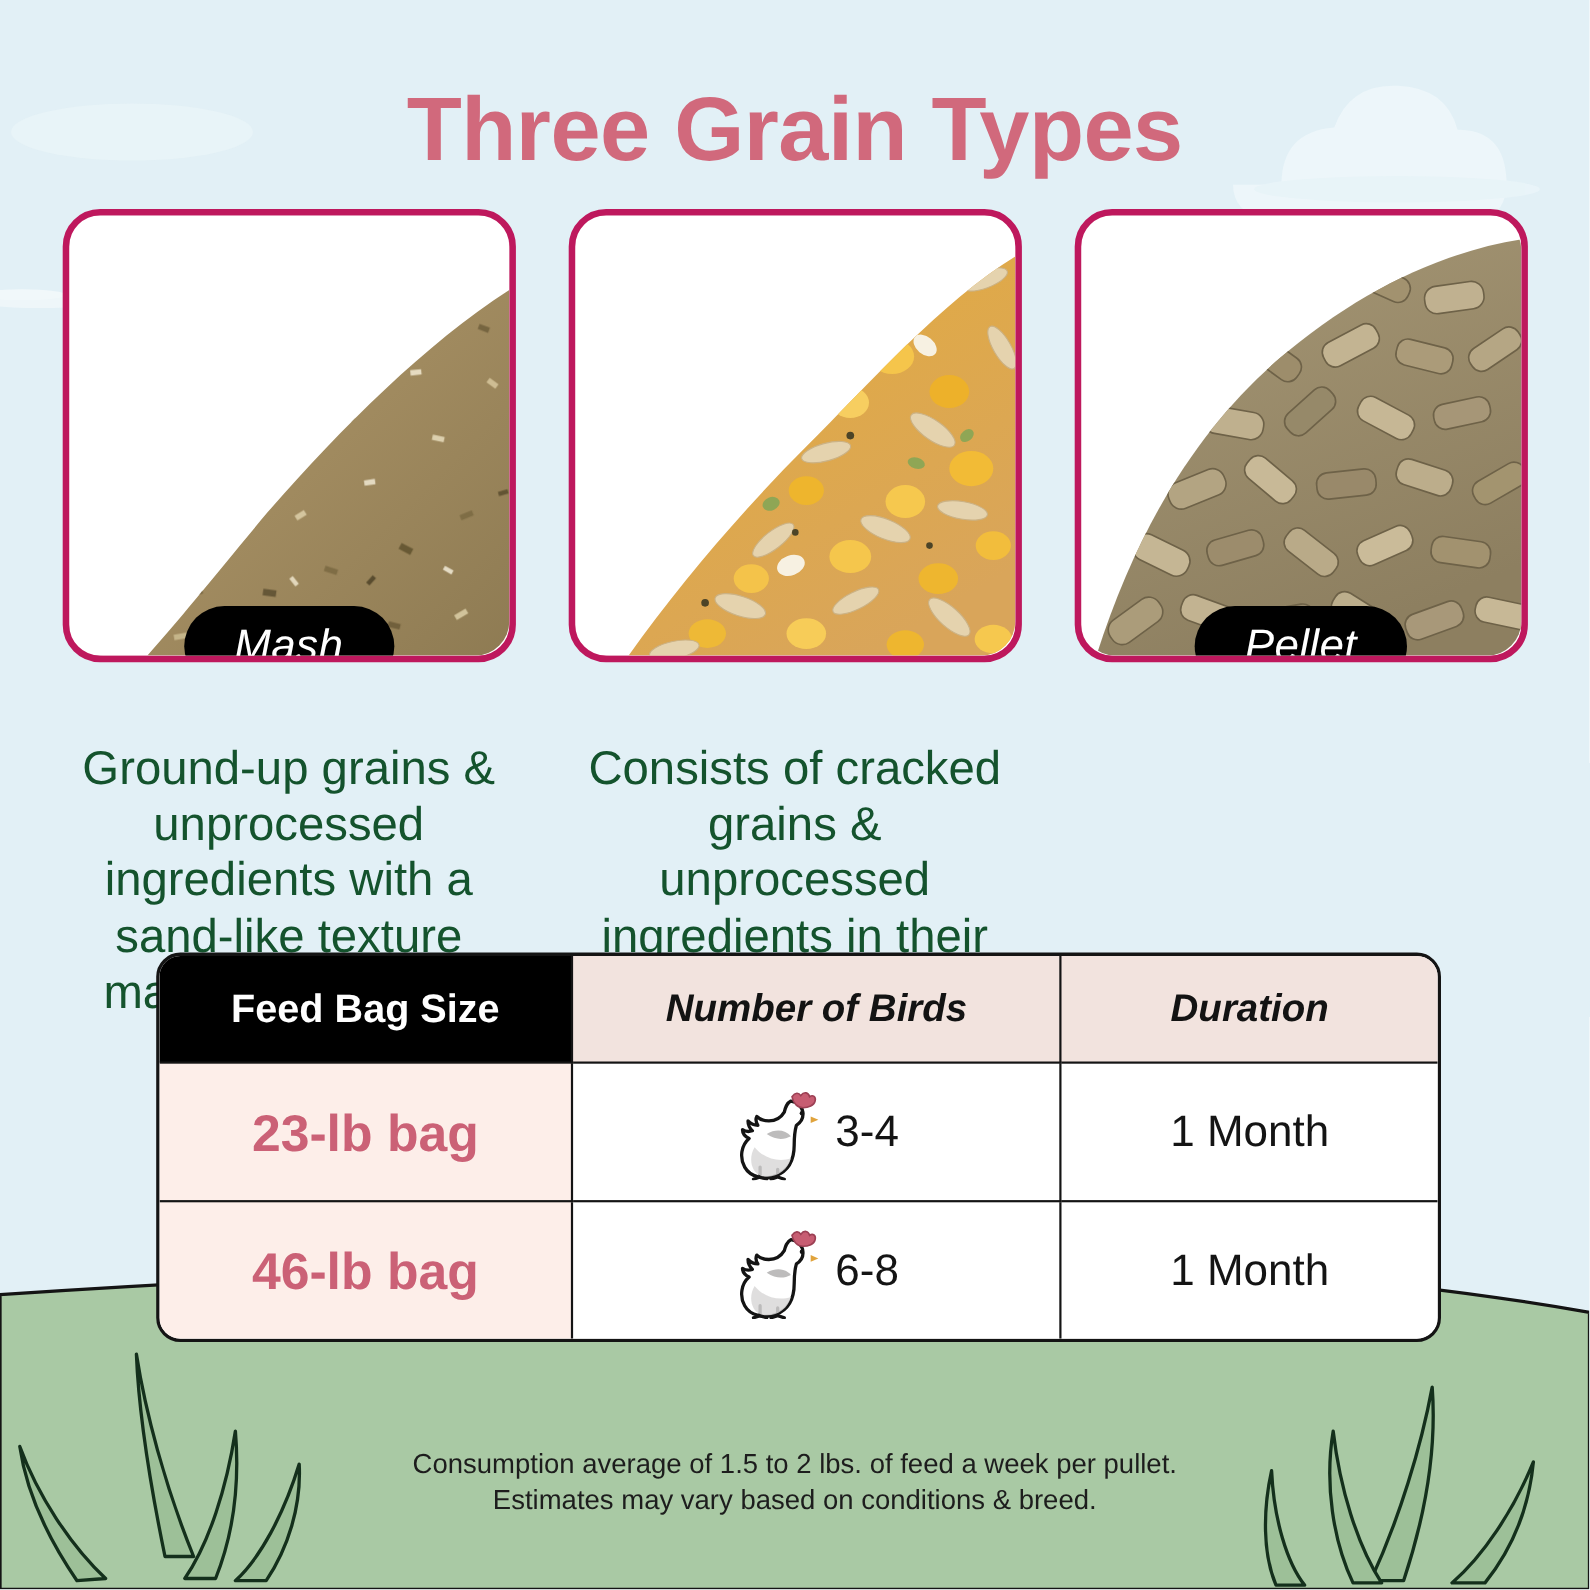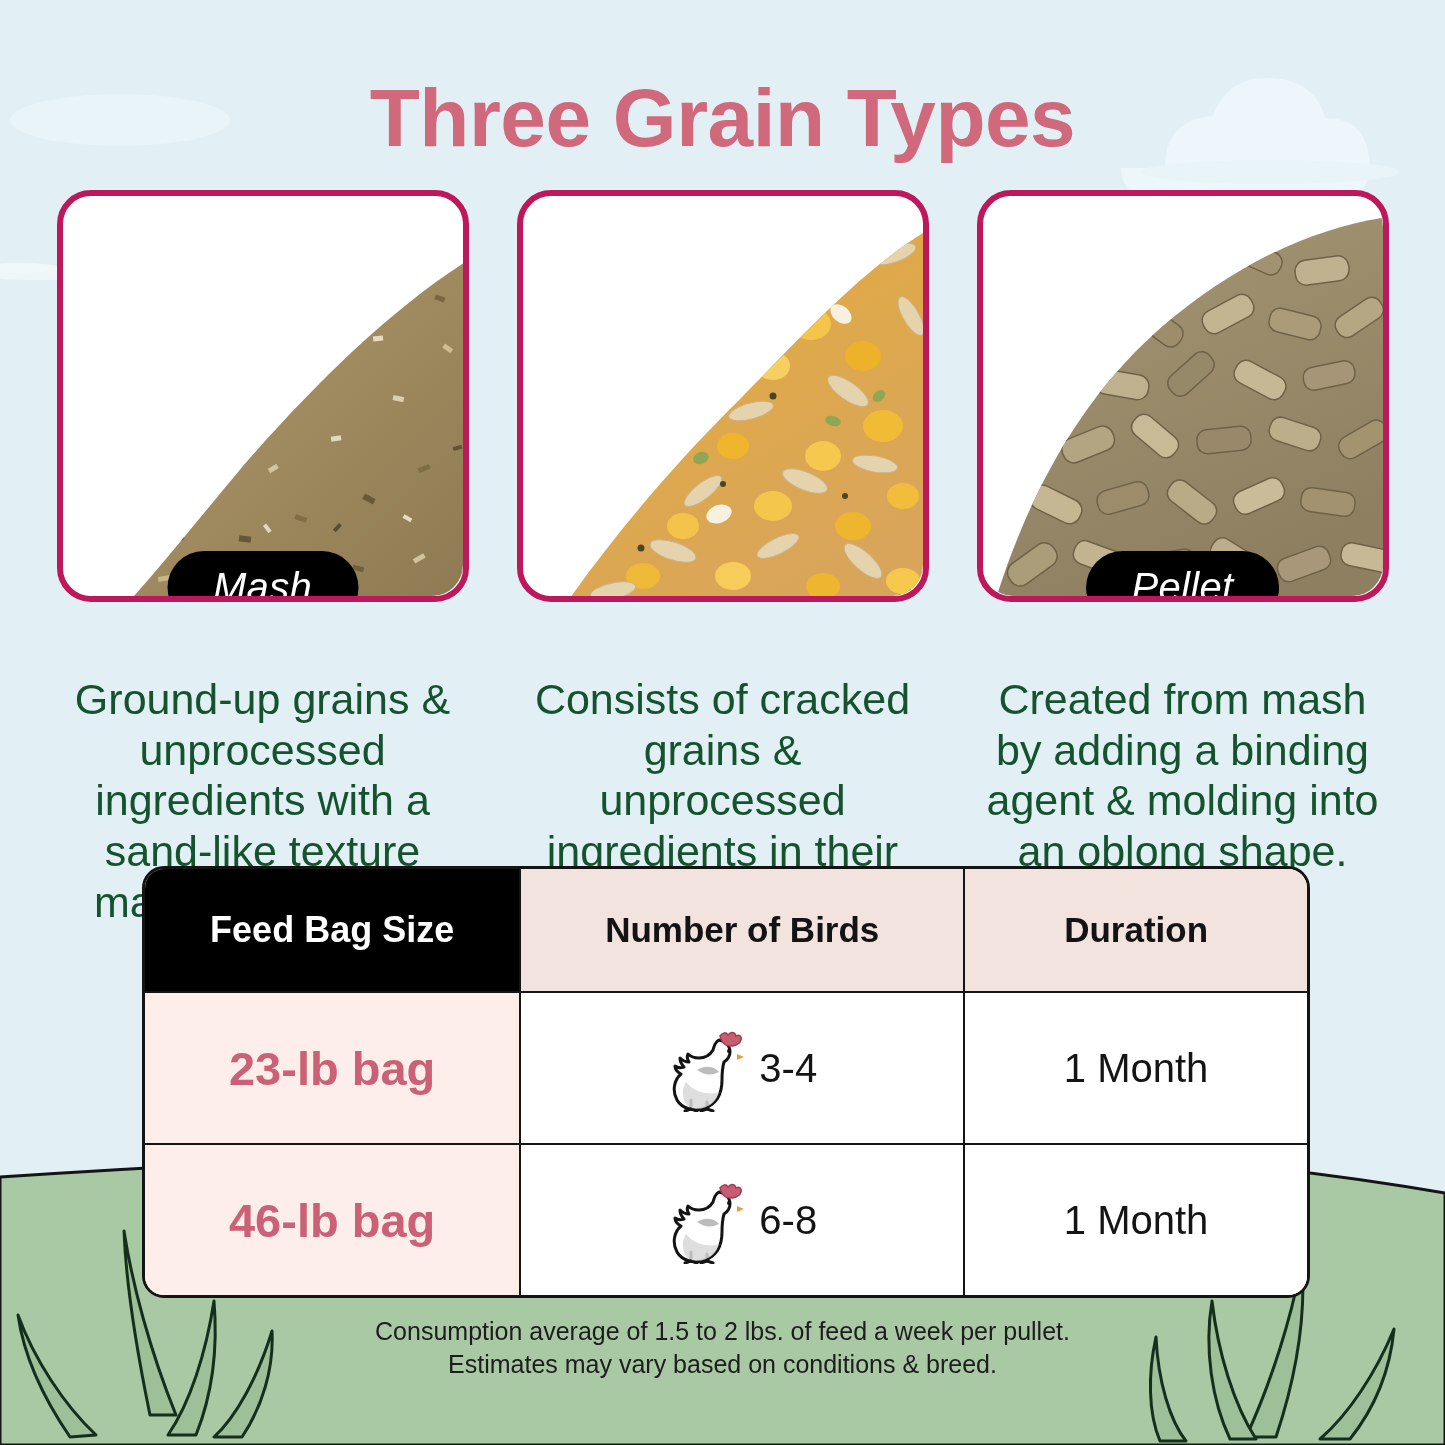--- a/index.html
+++ b/index.html
@@ -123,21 +123,21 @@
   }
   table.feed-table col.c1 { width: 32.3%; }
   table.feed-table col.c2 { width: 38.2%; }
   table.feed-table col.c3 { width: 29.5%; }
 
   table.feed-table th, table.feed-table td {
     border-right: 2px solid #141414;
     border-bottom: 2px solid #141414;
     text-align: center;
     vertical-align: middle;
-    padding: 17px;
+    padding: 4px;
   }
   table.feed-table th:last-child, table.feed-table td:last-child {
     border-right: none;
   }
   table.feed-table tr:last-child td {
     border-bottom: none;
   }
 
   th.h-dark {
     background: #000000;
@@ -146,20 +146,21 @@
     font-weight: 700;
     height: 88px;
     border-right: 2px solid #141414;
   }
   th.h-light {
     background: #f2e3de;
     color: #131313;
     font-size: 35px;
     font-weight: 700;
     height: 88px;
+    font-style: italic;
   }
   td.bag {
     background: #fdeee9;
     color: #cb6176;
     font-size: 47px;
     font-weight: 700;
     height: 116px;
   }
   td.birds {
     background: #ffffff;
@@ -404,21 +405,20 @@
                 <rect x="158" y="356" width="54" height="24" rx="10" fill="#94866a" transform="rotate(-10 185 368)"></rect>
                 <rect x="226" y="350" width="52" height="24" rx="10" fill="#bcae8c" transform="rotate(32 252 362)"></rect>
                 <rect x="294" y="356" width="54" height="24" rx="10" fill="#a89879" transform="rotate(-20 321 368)"></rect>
                 <rect x="358" y="350" width="52" height="23" rx="10" fill="#c7b896" transform="rotate(12 384 361)"></rect>
               </g>
             </g>
           </svg>
         </div>
         <div class="pill">Pellet</div>
       </div>
-      <div class="card-desc">Created from mash by adding a binding agent &amp; molding into an oblong shape.</div>
     </div>
 
   </div>
 
   <div class="table-wrap">
     <table class="feed-table">
       <colgroup>
           <col class="c1">
           <col class="c2">
           <col class="c3">

